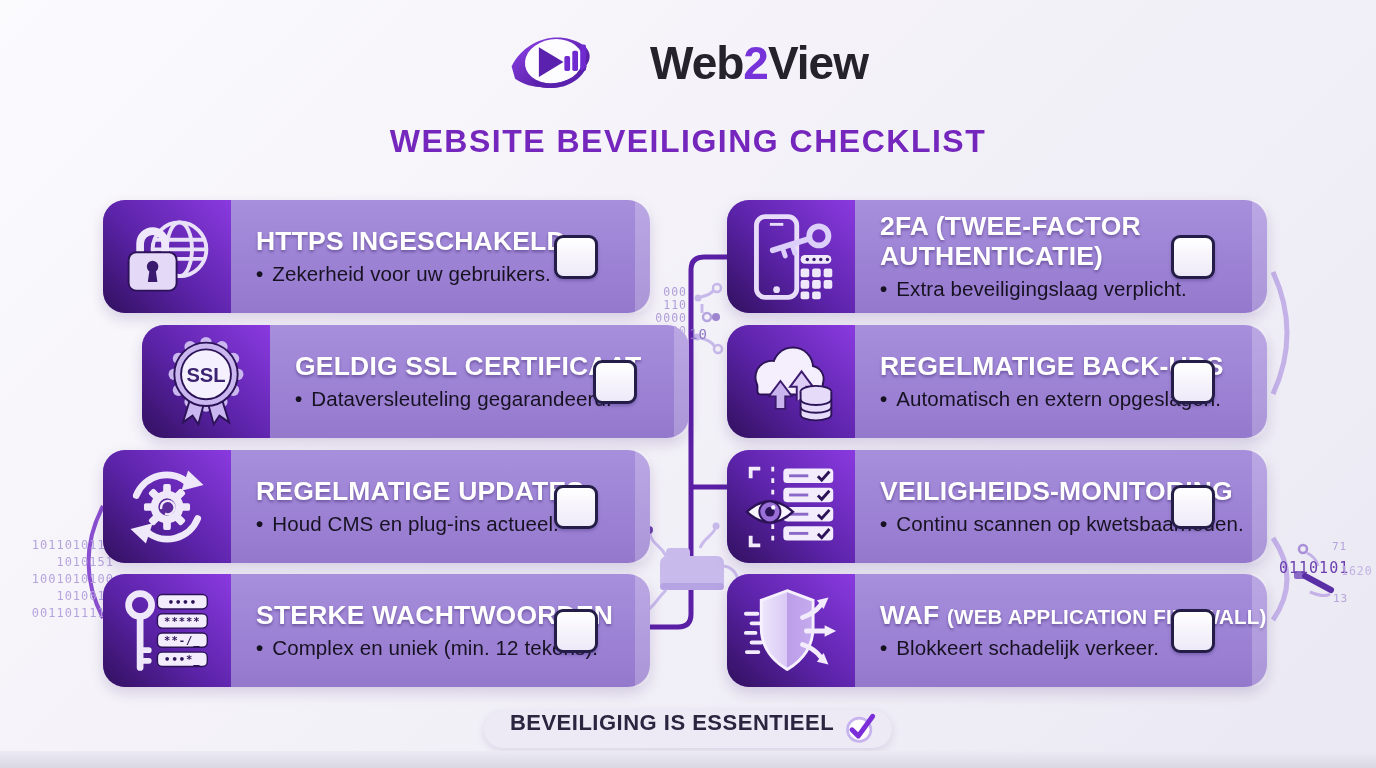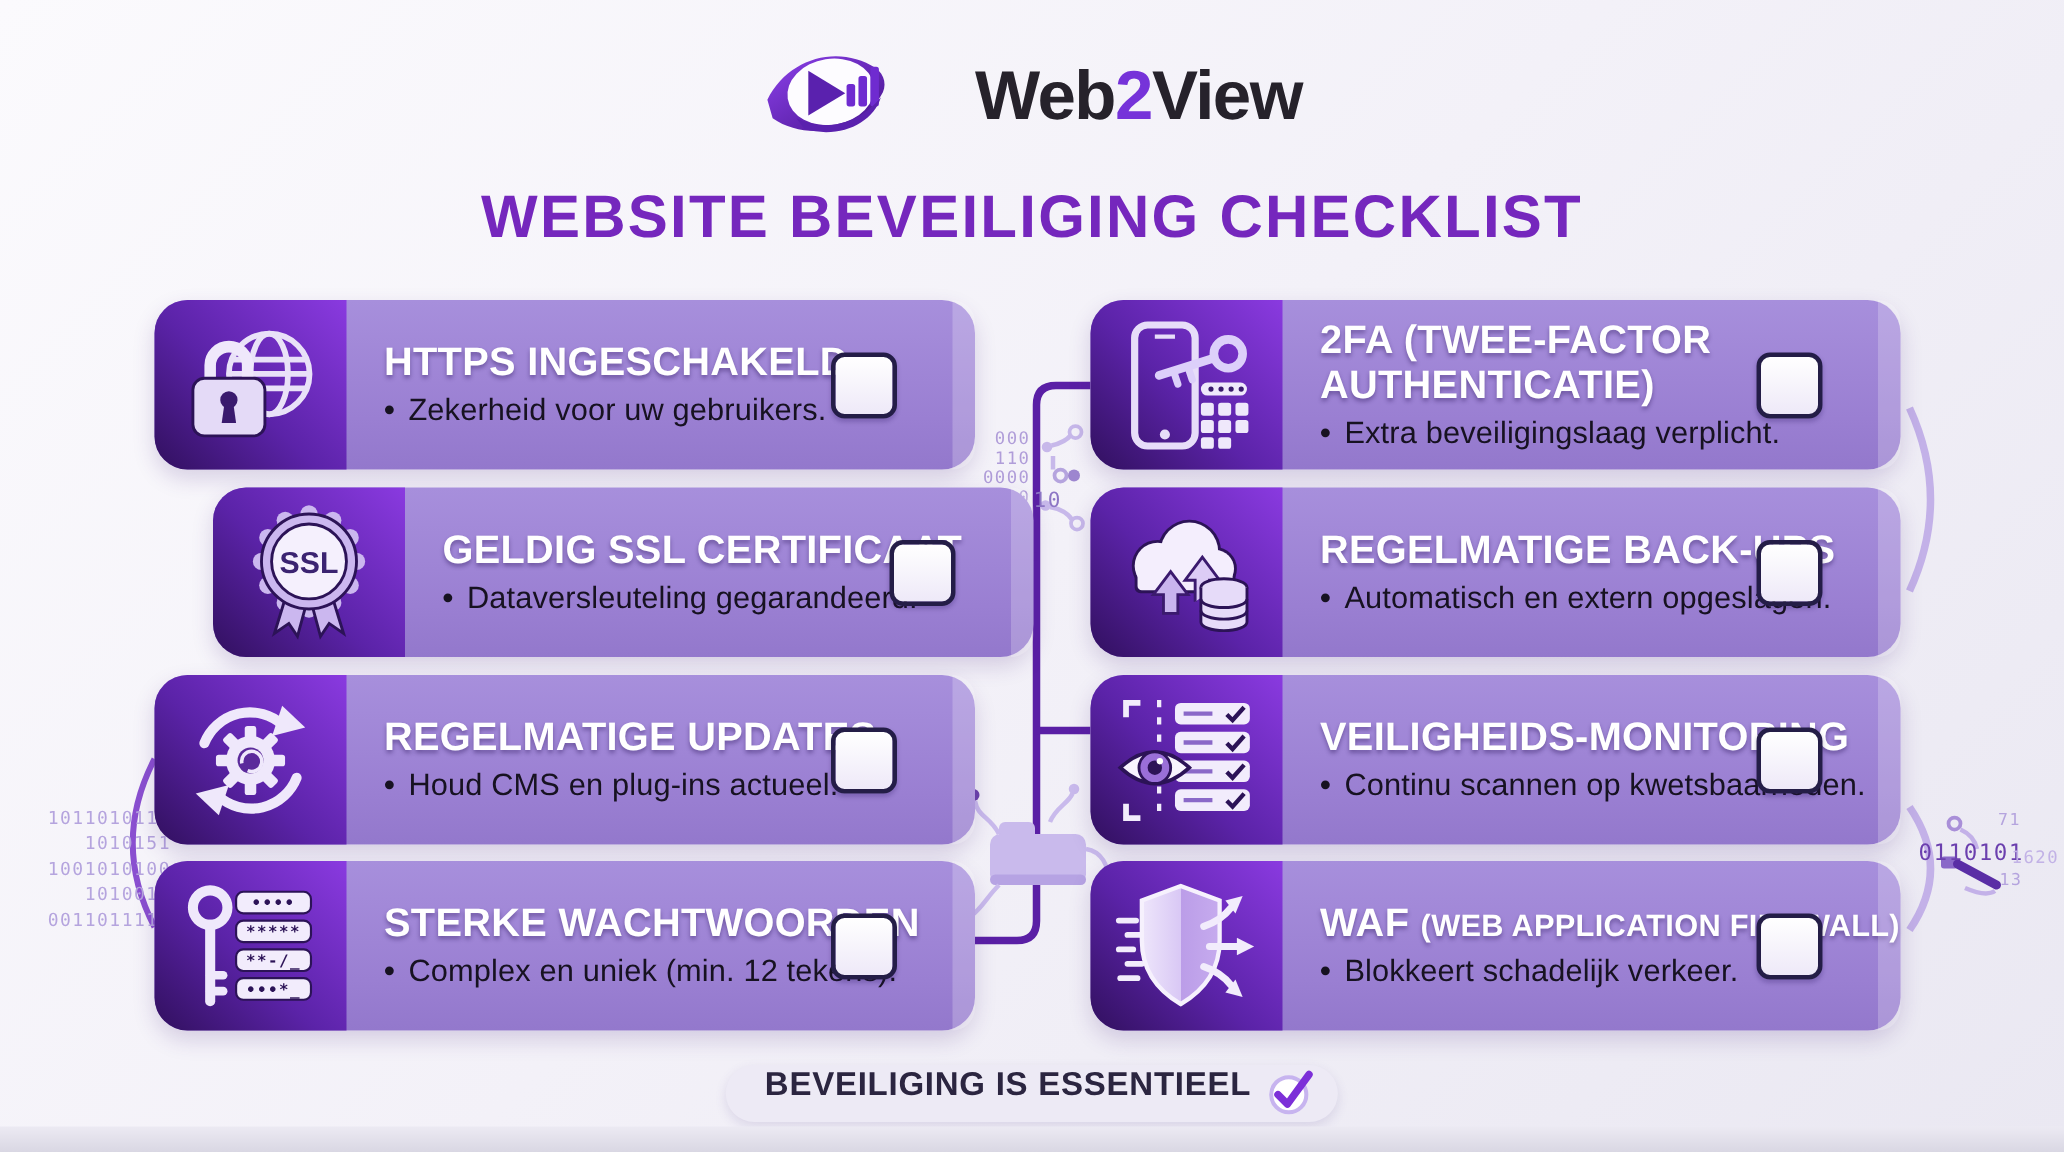--- a/index.html
+++ b/index.html
@@ -8,29 +8,29 @@
   .decor-layer{position:absolute;left:0;top:0;z-index:1;}
   .binary{position:absolute;z-index:1;font-family:"DejaVu Sans Mono",monospace;
           font-weight:400;color:#b5a4de;white-space:pre-line;letter-spacing:1px;}
   .bin-left{left:10px;top:537px;width:104px;text-align:right;font-size:12px;line-height:17px;}
   .bin-mid{left:641px;top:286px;width:46px;text-align:right;font-size:11.5px;line-height:13px;color:#b09dd9;}
   .bin-mid-sm{left:689px;top:326px;font-size:14px;color:#8d76c5;}
   .bin-rt{left:1288px;top:278px;width:84px;font-size:11.5px;line-height:15px;}
   .bin-rb1{left:1332px;top:540px;font-size:11px;}
   .bin-rb2{left:1279px;top:559px;font-size:15px;color:#6b3fae;}
   .bin-rb3{left:1341px;top:564px;font-size:11.5px;color:#c2b2e6;}
-  .bin-rb4{left:1333px;top:580px;font-size:11px;}
+  .bin-rb4{left:1333px;top:592px;font-size:11px;}
 
   .logo{position:absolute;top:26px;left:50%;transform:translateX(-50%);z-index:2;
         display:flex;align-items:center;gap:10px;}
   .logo-text{font-size:46px;font-weight:700;color:#26222b;letter-spacing:-1px;margin-left:44px;}
   .logo-text .two{color:#7633d9;}
 
   .page-title{position:absolute;top:123px;left:0;width:100%;text-align:center;z-index:2;
-        font-size:40px;font-weight:700;letter-spacing:1.5px;color:#7527bd;}
+        font-size:32px;font-weight:700;letter-spacing:1.5px;color:#7527bd;}
 
   .card{position:absolute;width:547px;height:113px;z-index:2;border-radius:22px;
         background:linear-gradient(180deg,#a78fdc 0%,#9a7fd2 70%,#9378cc 100%);
         box-shadow:0 6px 14px rgba(70,40,130,.18);display:flex;}
   .card.rcol{width:540px;}
   .card::after{content:"";position:absolute;right:0;top:0;width:15px;height:100%;
         border-radius:0 22px 22px 0;background:rgba(255,255,255,.22);}
   .icon-tile{flex:0 0 128px;border-radius:22px 0 0 22px;
         background:linear-gradient(225deg,#8a3ae0 0%,#5b23a8 55%,#31105e 100%);
         display:flex;align-items:center;justify-content:center;}

